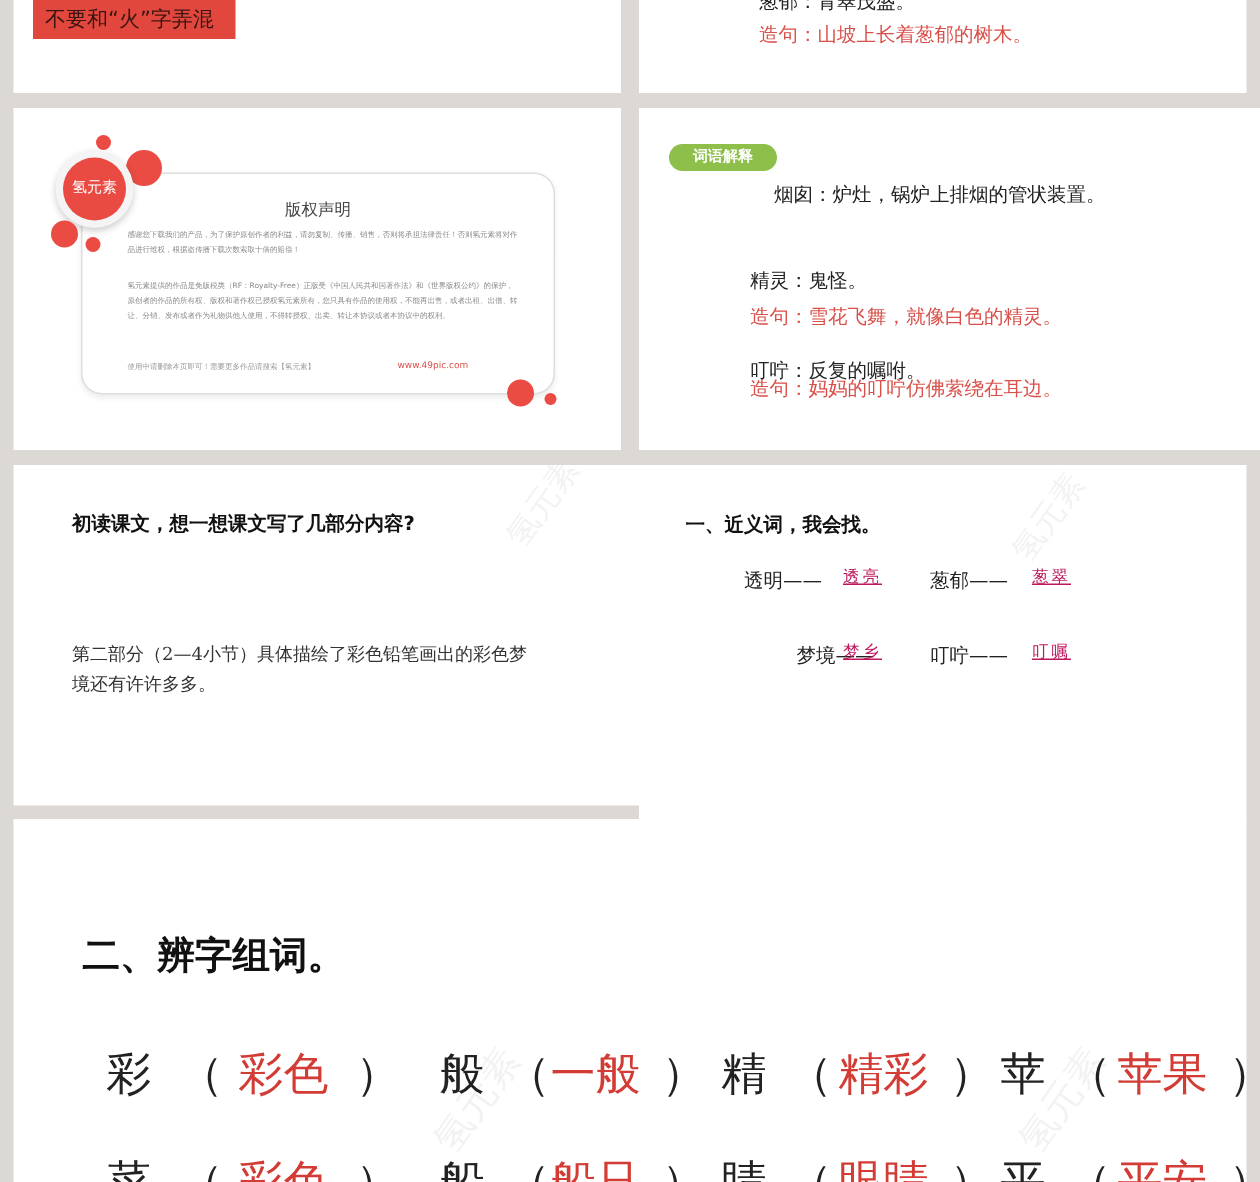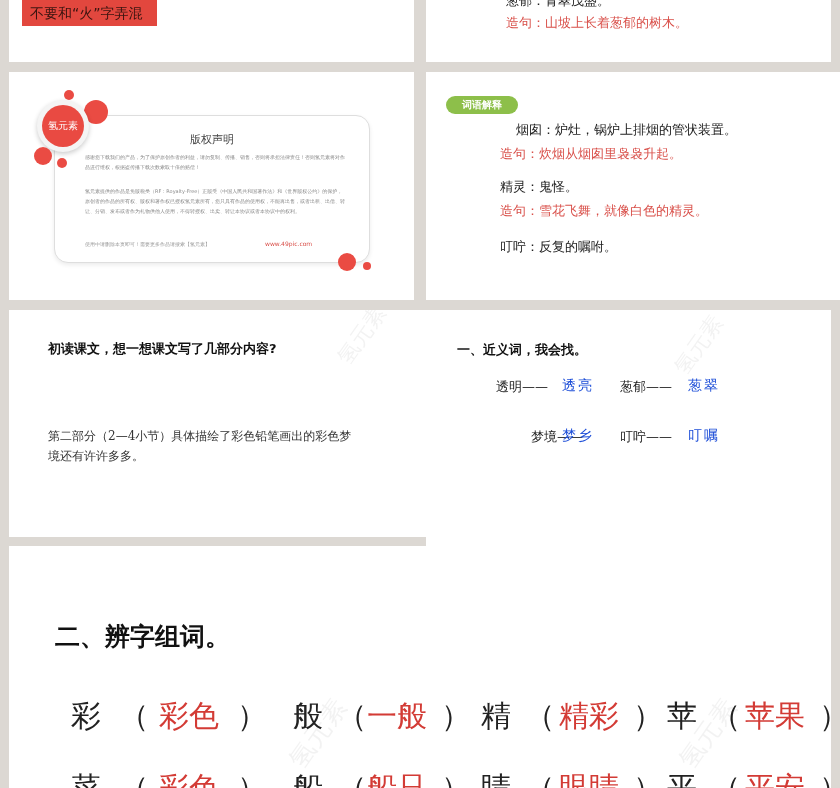--- a/index.html
+++ b/index.html
@@ -47,21 +47,21 @@
   .dot { position:absolute; border-radius:50%; background:#ea4b43; }
 
   .green-tag {
     position:absolute; left:20px; top:24px; width:72px; height:18px; border-radius:9px;
     background:#8dbf4a; color:#fff; font-size:10px; font-weight:bold; text-align:center; line-height:18px;
   }
 
   .q-title { position:absolute; font-size:13px; font-weight:bold; color:#111; white-space:nowrap; }
   .hand { position:absolute; font-family:"DejaVu Serif","Liberation Serif",serif; font-size:12px; color:#333; line-height:20px; }
   .syn-word { position:absolute; font-size:13px; color:#222; white-space:nowrap; }
-  .syn-ans { position:absolute; font-family:"DejaVu Serif","Liberation Serif",serif; font-size:14px; color:#1d4ed8; white-space:nowrap; letter-spacing:2px; }
+  .syn-ans { position:absolute; font-family:"DejaVu Serif","Liberation Serif",serif; font-size:11px; color:#be185d; white-space:nowrap; letter-spacing:2px;text-decoration:underline; }
 
   .big-title { position:absolute; left:46px; top:74px; font-size:25px; font-weight:bold; color:#111; }
   .row { position:absolute; left:62px; font-size:30px; color:#222; white-space:nowrap; }
   .row span { display:inline-block; }
   .ans { color:#d33b35; }
   .watermark { position:absolute; color:rgba(0,0,0,0.05); font-size:22px; transform:rotate(-55deg); white-space:nowrap; }
 </style>
 </head>
 <body>
 
@@ -88,24 +88,24 @@
   <div class="badge">氢元素</div>
   <div class="dot" style="left:25px; top:75px; width:18px; height:18px;"></div>
   <div class="dot" style="left:48px; top:86px; width:10px; height:10px;"></div>
   <div class="dot" style="left:329px; top:181px; width:18px; height:18px;"></div>
   <div class="dot" style="left:354px; top:190px; width:8px; height:8px;"></div>
 </div>
 
 <div class="slide" id="s4">
   <div class="green-tag">词语解释</div>
   <div class="def-line" style="left:90px; top:49px;">烟囱：炉灶，锅炉上排烟的管状装置。</div>
-  <div class="ex-line" style="left:74px; top:73px;">造句：炊烟从烟囱里袅袅升起。</div>
   <div class="def-line" style="left:74px; top:106px;">精灵：鬼怪。</div>
   <div class="ex-line" style="left:74px; top:130px;">造句：雪花飞舞，就像白色的精灵。</div>
   <div class="def-line" style="left:74px; top:156px;margin-top:10px;">叮咛：反复的嘱咐。</div>
+  <div class="ex-line" style="left:74px; top:178px;">造句：妈妈的叮咛仿佛萦绕在耳边。</div>
 </div>
 
 <div class="slide" id="s5">
   <div class="q-title" style="left:39px; top:30px;">初读课文，想一想课文写了几部分内容?</div>
   <div class="hand" style="left:39px; top:116px; width:305px;">第二部分（2—4小节）具体描绘了彩色铅笔画出的彩色梦境还有许许多多。</div>
   <div class="watermark" style="left:320px; top:10px;">氢元素</div>
 </div>
 
 <div class="slide" id="s6">
   <div class="q-title" style="left:31px; top:31px;">一、近义词，我会找。</div>

